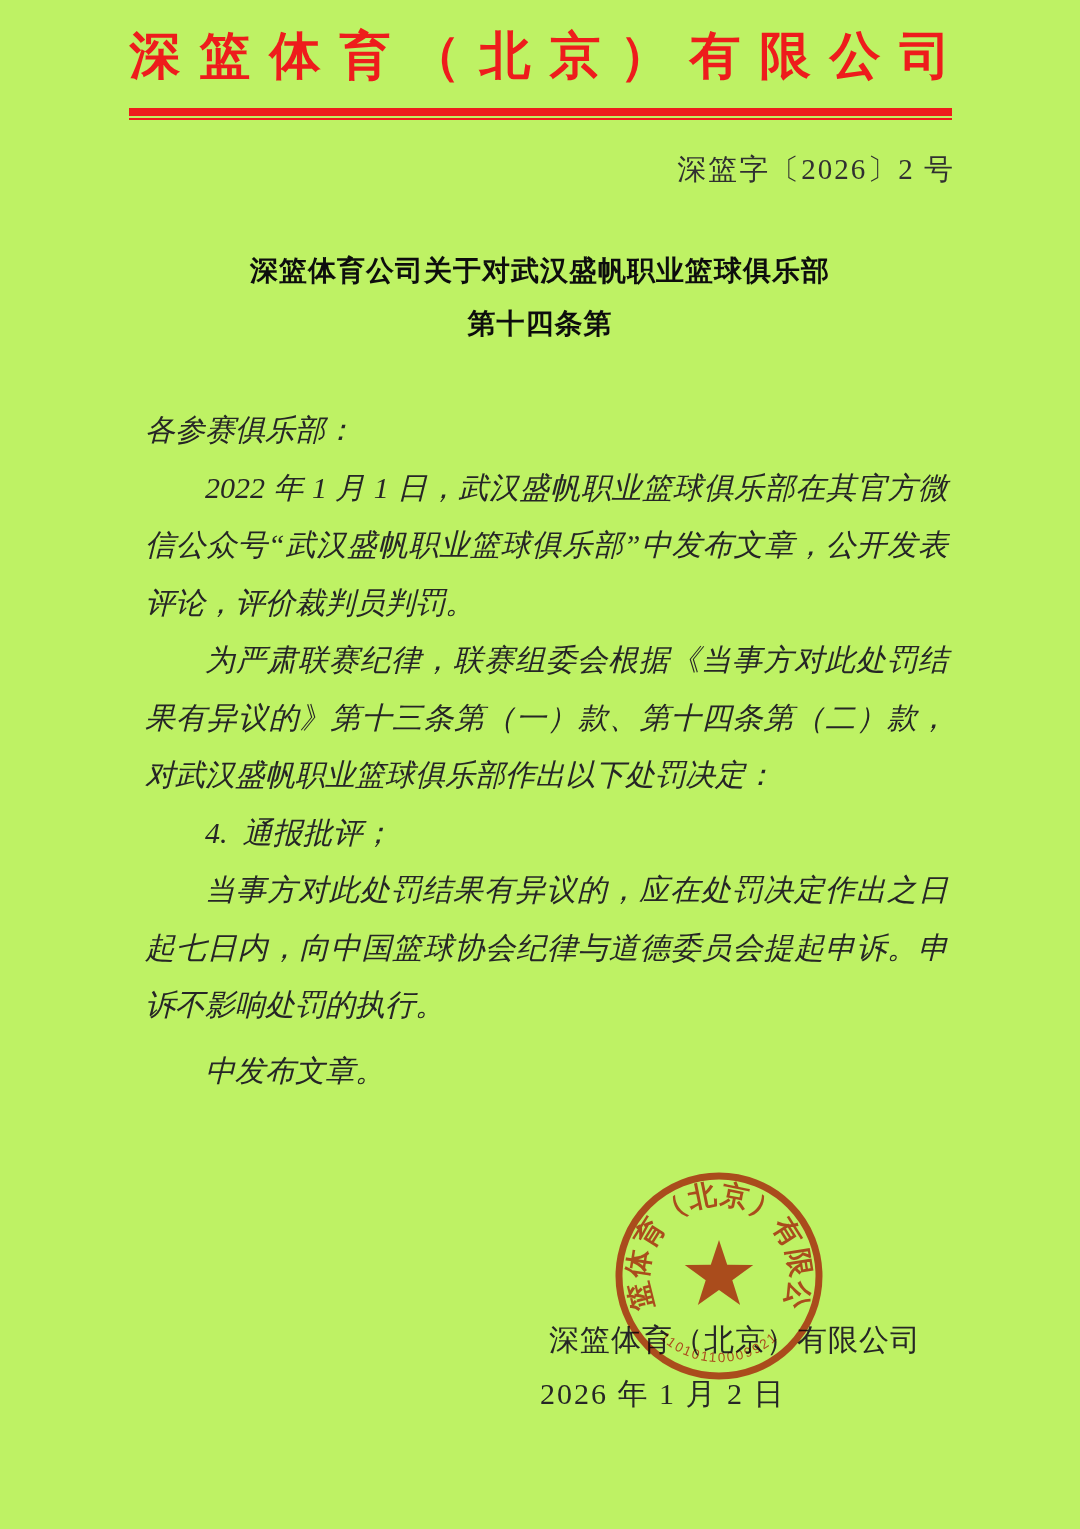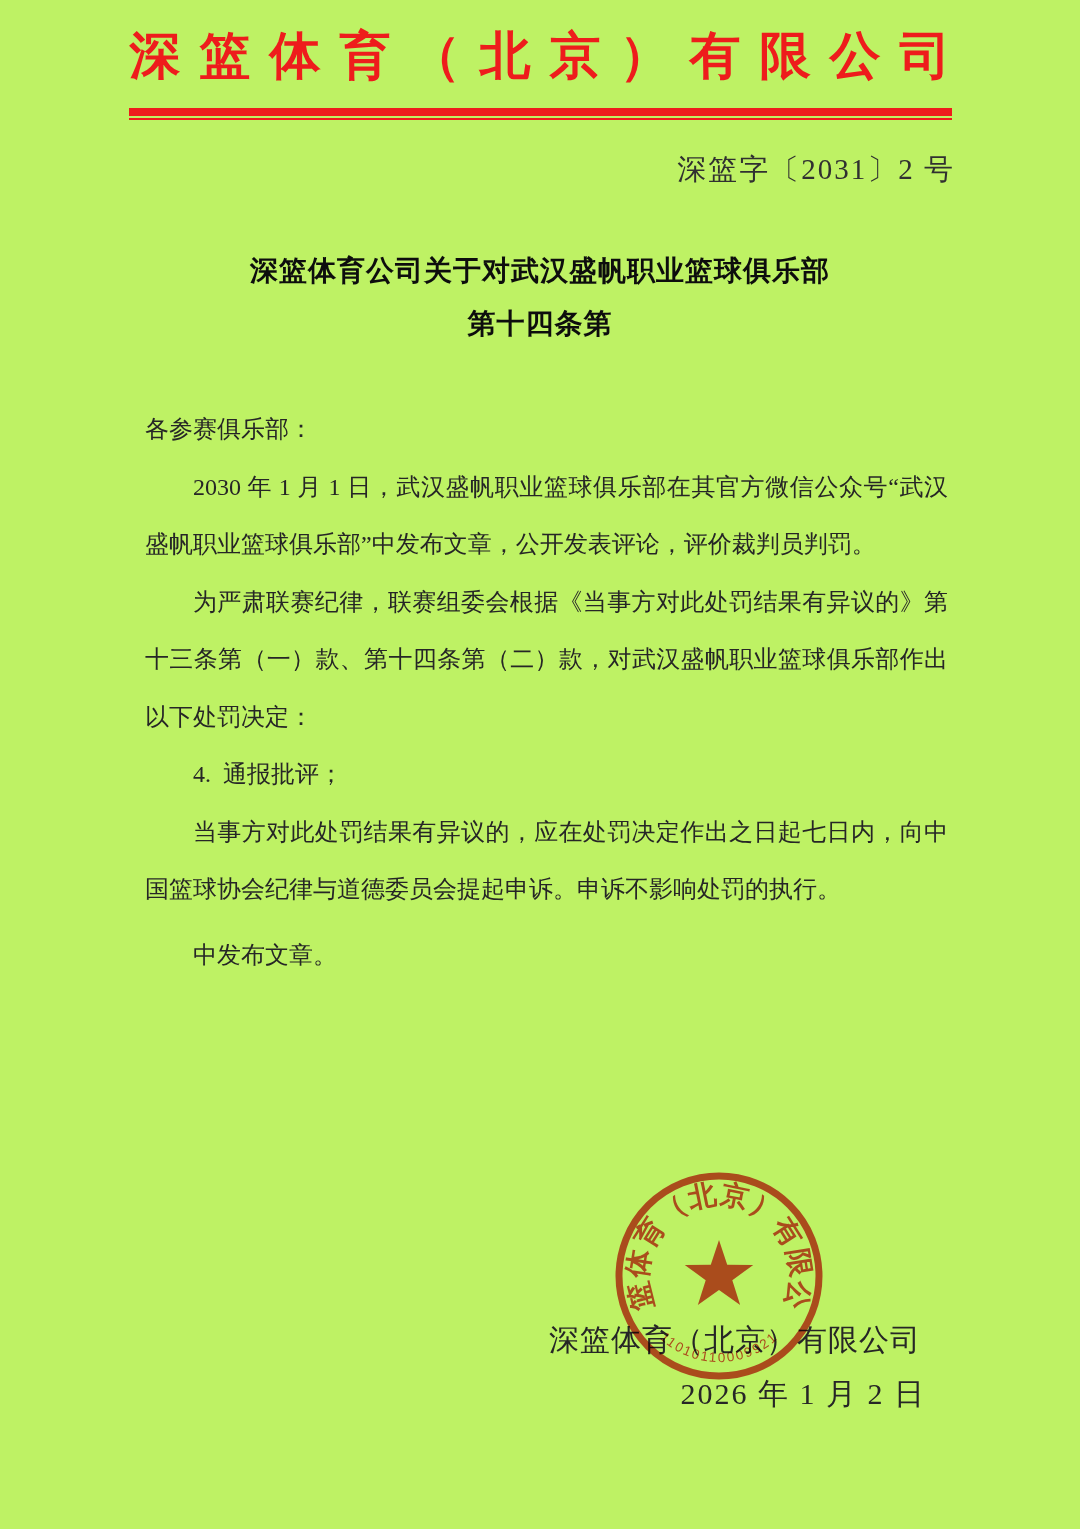--- a/index.html
+++ b/index.html
@@ -68,25 +68,26 @@
     font-size: 28px;
     line-height: 53px;
     letter-spacing: 1px;
   }
   
   .body-text {
     position: absolute;
     top: 401px;
     left: 145px;
     width: 803px;
-    font-size: 24px;
+    font-size: 30px;
     line-height: 57.5px;
     color: #262626;
     text-align: justify;
     text-justify: inter-ideograph;
+    font-style: italic;
   }
   .body-text p {
     margin: 0;
     text-indent: 2em;
   }
   .body-text p.salutation {
     text-indent: 0;
   }
   .body-text p.item {
     white-space: pre-wrap;
@@ -104,21 +105,21 @@
     font-size: 30px;
     color: #262626;
     letter-spacing: 1px;
     white-space: nowrap;
   }
   .signature-date {
     position: absolute;
     top: 1374px;
     left: 540px;
     width: 386px;
-    text-align: right;
+    text-align: left;
     font-size: 30px;
     color: #262626;
     letter-spacing: 2px;
     white-space: nowrap;
   }
   
   .seal {
     position: absolute;
     left: 609px;
     top: 1166px;
@@ -145,30 +146,30 @@
 
 <div class="page">
 
   <div class="letterhead">深篮体育（北京）有限公司</div>
 
   <div class="red-rule">
     <div class="thick"></div>
     <div class="thin"></div>
   </div>
 
-  <div class="doc-number">深篮字〔2031〕2 号</div>
+  <div class="doc-number">深篮字〔2026〕2 号</div>
 
   <div class="title">
     <div>深篮体育公司关于对武汉盛帆职业篮球俱乐部</div>
     <div>第十四条第</div>
   </div>
 
   <div class="body-text">
     <p class="salutation">各参赛俱乐部：</p>
-    <p>2030 年 1 月 1 日，武汉盛帆职业篮球俱乐部在其官方微信公众号“武汉盛帆职业篮球俱乐部”中发布文章，公开发表评论，评价裁判员判罚。</p>
+    <p>2022 年 1 月 1 日，武汉盛帆职业篮球俱乐部在其官方微信公众号“武汉盛帆职业篮球俱乐部”中发布文章，公开发表评论，评价裁判员判罚。</p>
     <p>为严肃联赛纪律，联赛组委会根据《当事方对此处罚结果有异议的》第十三条第（一）款、第十四条第（二）款，对武汉盛帆职业篮球俱乐部作出以下处罚决定：</p>
     <p class="item">4.  通报批评；</p>
     <p>当事方对此处罚结果有异议的，应在处罚决定作出之日起七日内，向中国篮球协会纪律与道德委员会提起申诉。申诉不影响处罚的执行。</p>
     <p class="closing">中发布文章。</p>
   </div>
 
   <div class="signature-company">深篮体育（北京）有限公司</div>
   <div class="signature-date">2026 年 1 月 2 日</div>
 
   <div class="seal">

